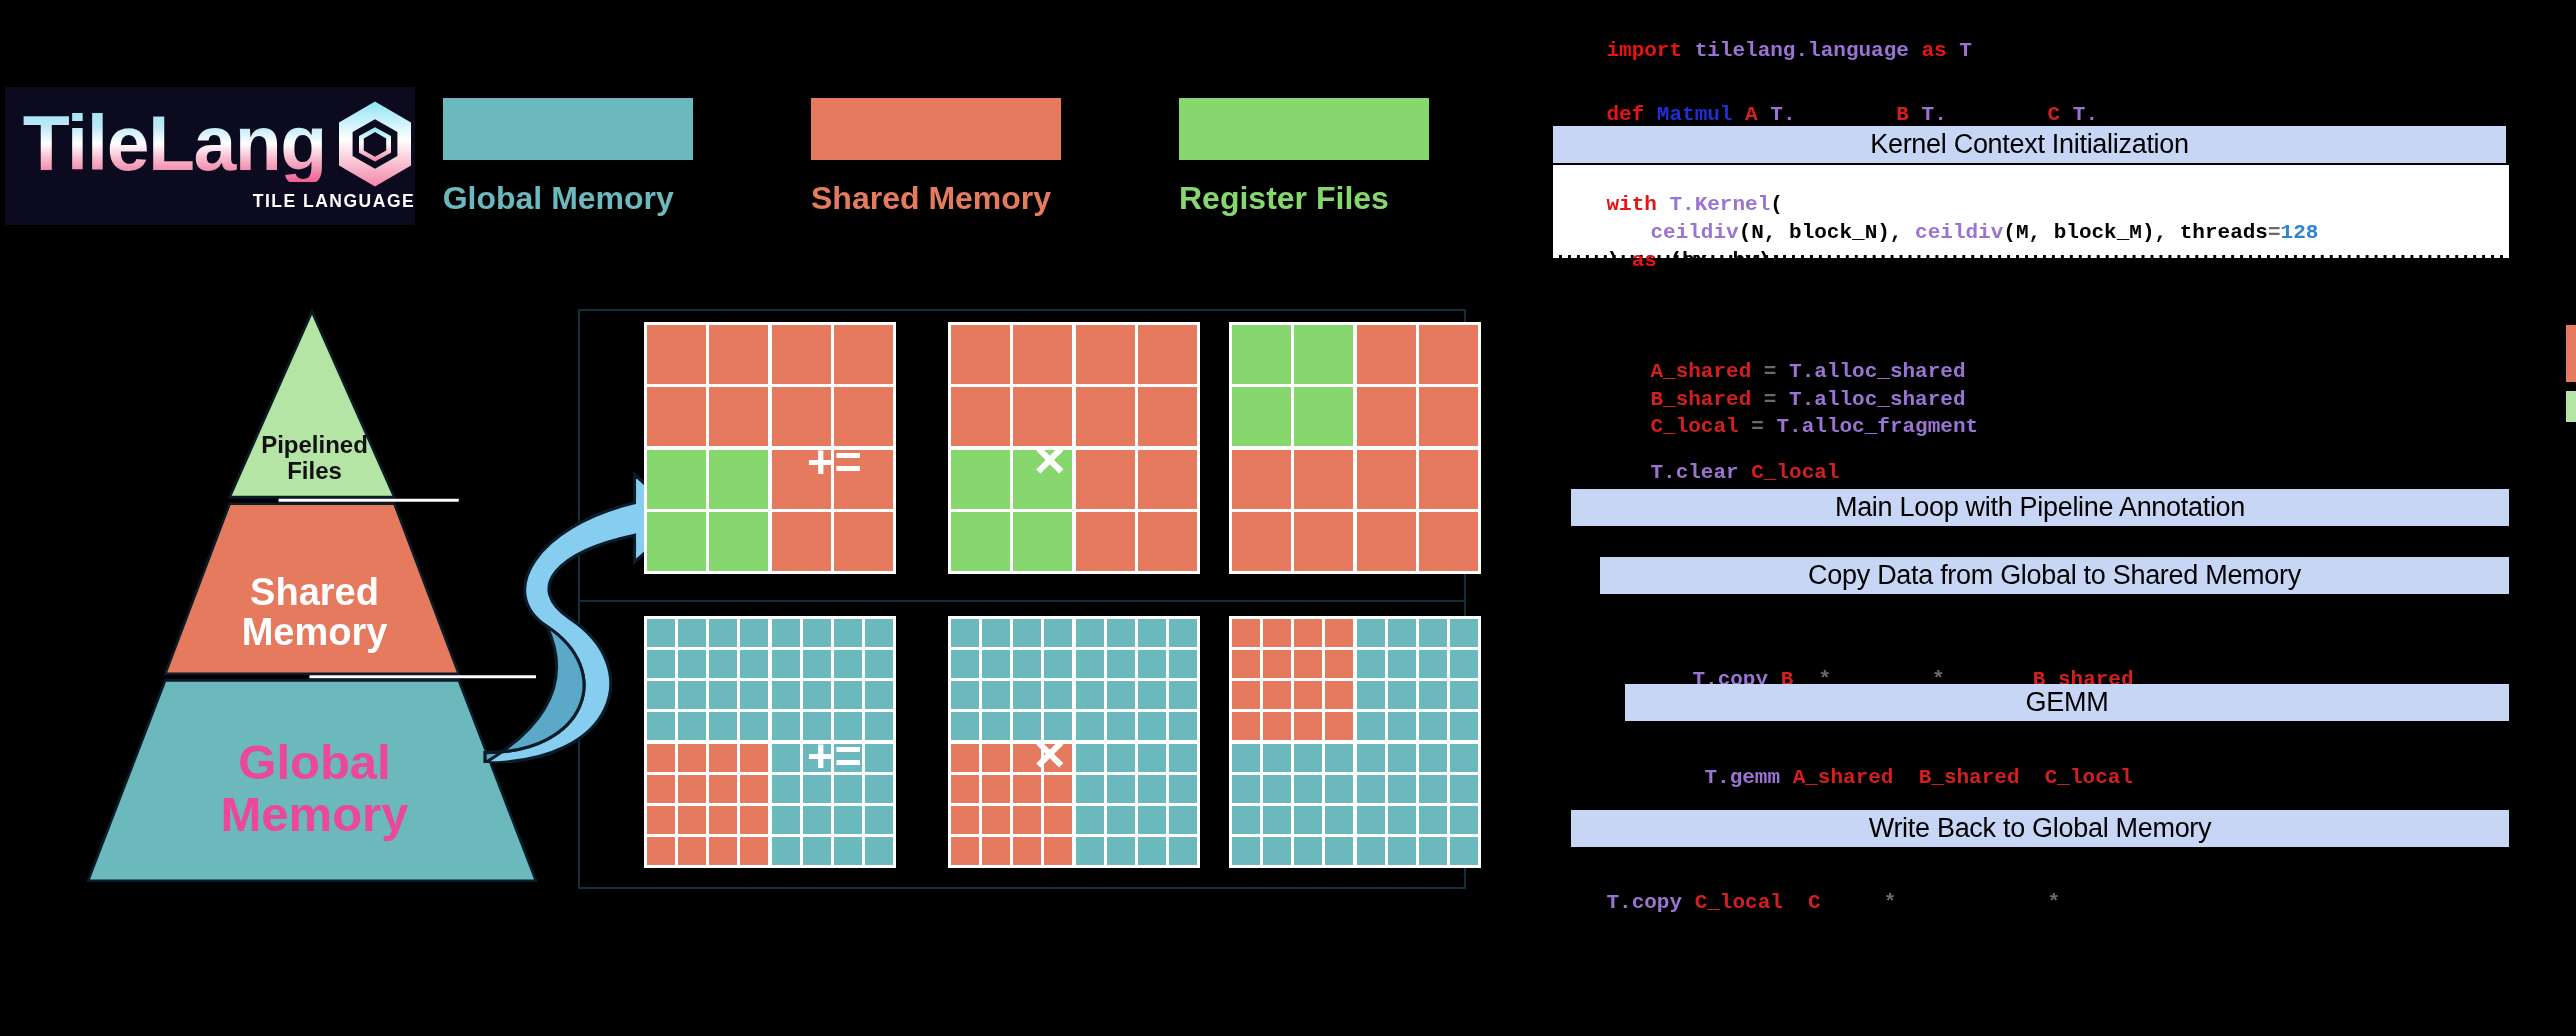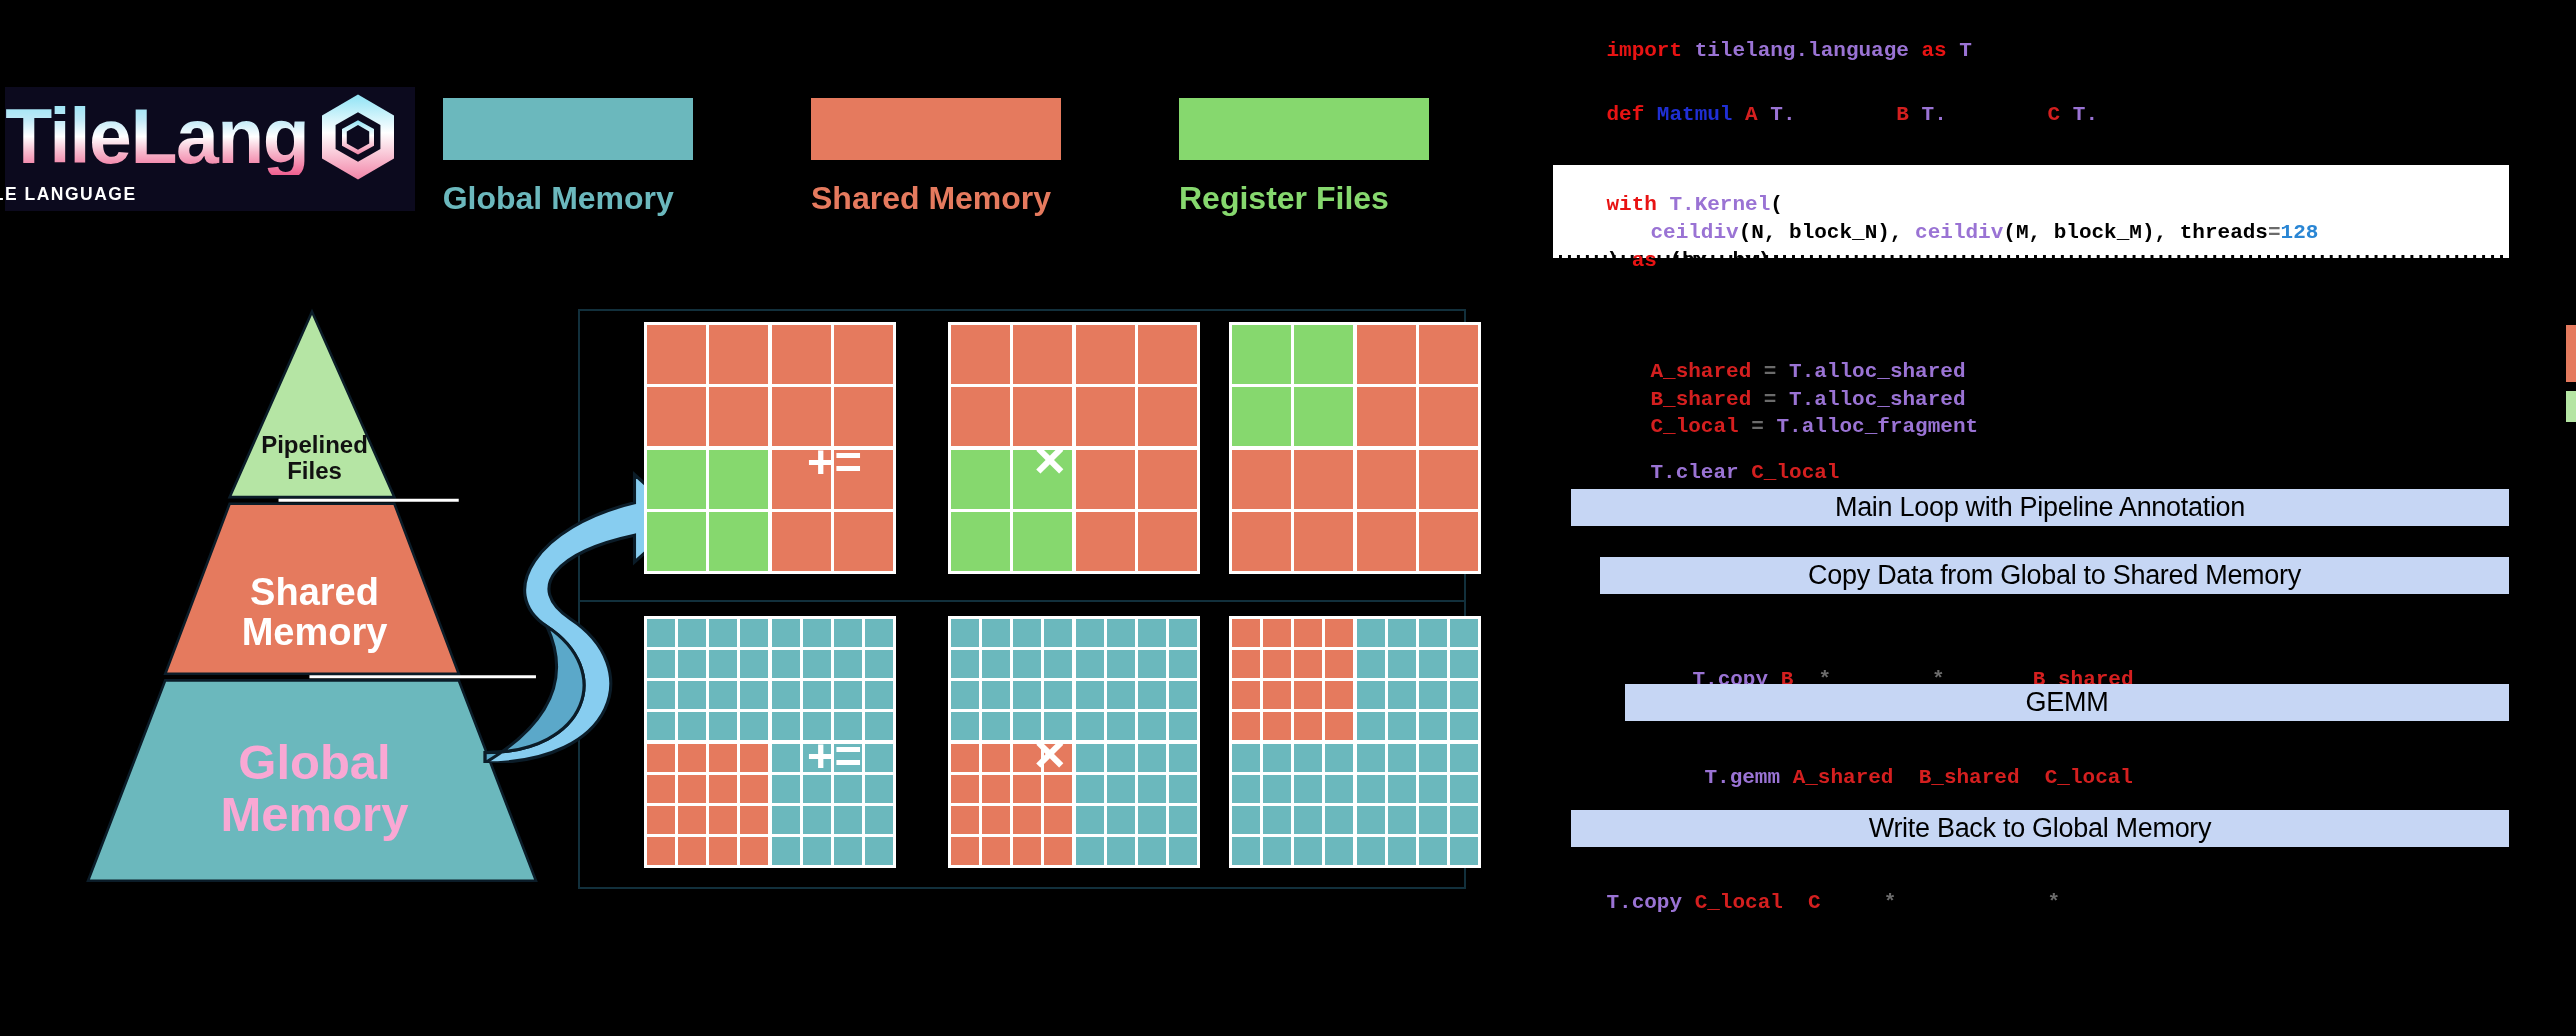--- a/index.html
+++ b/index.html
@@ -7,23 +7,23 @@
   body {
     width:2701px; height:1037px; position:relative; overflow:hidden;
     font-family:"Liberation Sans", sans-serif; color:#fff;
   }
 
   
   #left-panel { position:absolute; left:0; top:0; width:1494px; height:1037px; }
 
   
   #logo-card {
-    position:absolute; left:5.2px; top:87px; width:410px; height:124px;
+    position:absolute; left:5.2px; top:87px; width:410px; height:138px;
     background:#0c0a1e; display:flex; flex-direction:column;
-    align-items:flex-start; justify-content:center;
+    align-items:flex-end; justify-content:center;
   }
   #logo-row { display:flex; align-items:center; gap:9.3px; }
   #logo-wordmark {
     font-size:77px; font-weight:bold; letter-spacing:-1.5px; line-height:1;
     background:linear-gradient(180deg,#8fe3f5 0%,#bfe9f7 28%,#ffffff 50%,#f7b9cd 70%,#ef5f8f 100%);
     -webkit-background-clip:text; background-clip:text; color:transparent;
   }
   #logo-mark { width:80px; height:88px; }
   #logo-sub {
     font-size:17.5px; font-weight:bold; letter-spacing:1.5px; color:#fff;
@@ -51,21 +51,21 @@
 
   
   #pyramid { position:absolute; left:0px; top:5.2px; width:520px; height:587px; }
 
   .tier-label {
     position:absolute; text-align:center; font-weight:bold; line-height:1.06;
     pointer-events:none; white-space:pre-line;
   }
   #tier-label-reg { left:170px; top:128px; width:185px; font-size:24px; color:#111; }
   #tier-label-shared { left:118px; top:268px; width:289px; font-size:38px; color:#fff; }
-  #tier-label-global { left:77px; top:433px; width:371px; font-size:49px; color:#f9a8d4; }
+  #tier-label-global { left:77px; top:433px; width:371px; font-size:49px; color:#ec4899; }
 
   
   .matrix { position:absolute; background:#fff; padding:3.1px; display:grid; gap:3.1px; }
   .cell { width:100%; height:100%; }
 
   .op {
     position:absolute; color:#fff; font-weight:bold; line-height:1;
     font-family:"Liberation Sans", sans-serif;
   }
 
@@ -423,20 +423,21 @@
 <div id="code-panel">
 
   <div class="code-line" style="left:62px; top:16px;">
     <span class="kw">import</span><span class="pln"> </span><span class="fn">tilelang.language</span><span class="pln"> </span><span class="kw">as</span><span class="pln"> </span><span class="fn">T</span>
   </div>
 
   <div class="code-line" style="left:62px; top:80px;">
     <span class="kw">def</span><span class="pln"> </span><span class="def">Matmul</span><span class="pln"> </span><span class="var">A</span><span class="pln"> </span><span class="fn">T.</span><span class="pln">        </span><span class="var">B</span><span class="pln"> </span><span class="fn">T.</span><span class="pln">        </span><span class="var">C</span><span class="pln"> </span><span class="fn">T.</span>
   </div>
 
+  <div class="section-header" style="left:59px; top:126px; width:953px; height:37px;">Kernel Context Initialization</div>
   <div class="white-block" style="left:59px; top:165px; width:956px; height:90px;"></div>
   <div class="dashed-edge" style="left:59px; top:255px; width:956px;"></div>
 
   <div class="code-line" style="left:62px; top:170px;">
     <span class="kw">with</span><span class="pln"> </span><span class="fn">T.Kernel</span><span class="pln">(</span>
   </div>
   <div class="code-line" style="left:106px; top:198px;">
     <span class="fn">ceildiv</span><span class="pln">(N, block_N),</span><span class="pln"> </span><span class="fn">ceildiv</span><span class="pln">(M, block_M),</span><span class="pln"> </span><span class="pln">threads</span><span class="op2">=</span><span class="num">128</span>
   </div>
   <div class="code-line" style="left:62px; top:226px;">

